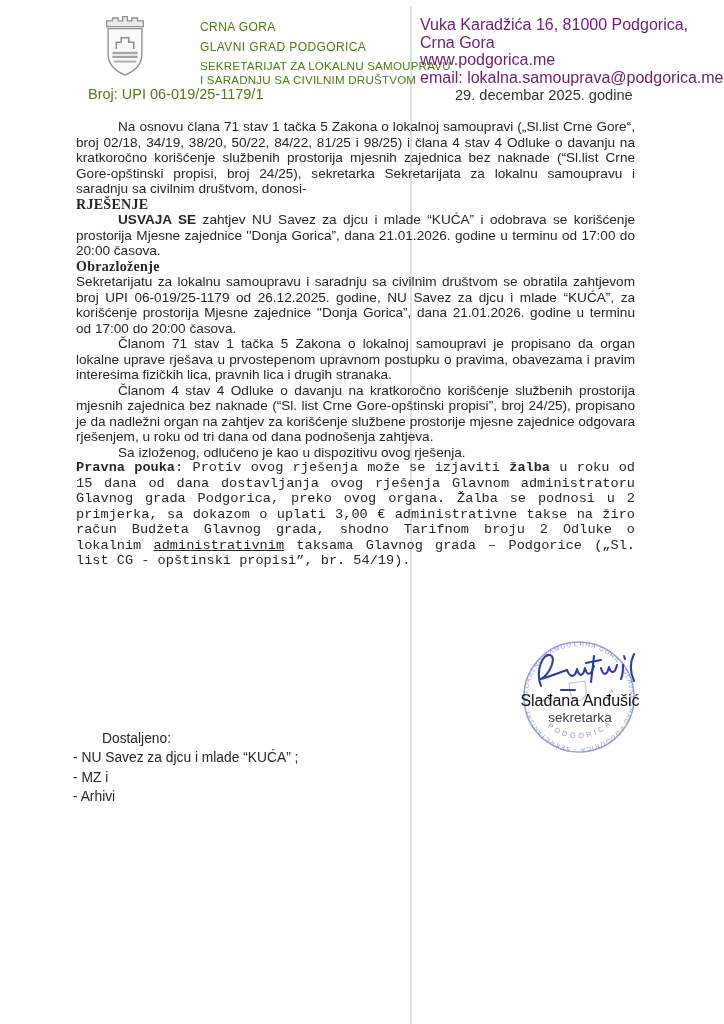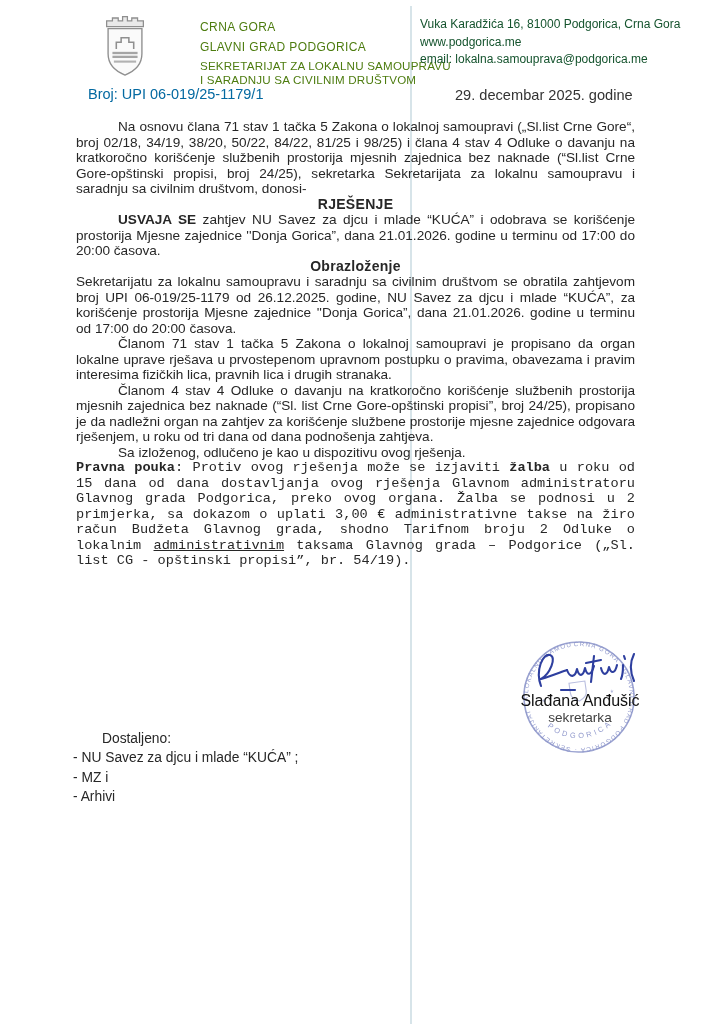--- a/index.html
+++ b/index.html
@@ -15,29 +15,29 @@
 
   
   .scan-line{position:absolute;left:410px;top:6px;width:2px;height:1018px;background:#d7e4e9;}
 
   
   .coat{position:absolute;left:96px;top:13px;width:58px;height:68px;}
   .org-block{position:absolute;left:160px;top:20px;color:#4d7c0f;margin-left:40px;}
   .org-line1{font-size:12px;letter-spacing:.4px;margin-bottom:6px;}
   .org-line2{font-size:12px;letter-spacing:.4px;margin-bottom:5px;}
   .org-line3,.org-line4{font-size:11.6px;letter-spacing:.2px;line-height:13.5px;}
-  .doc-number{position:absolute;left:88px;top:86px;font-size:14.5px;color:#0369a1;}
-  .contact{position:absolute;left:420px;top:16px;color:#14532d;font-size:12px;line-height:17.5px;}
+  .doc-number{position:absolute;left:88px;top:86px;font-size:14.5px;color:#4d7c0f;}
+  .contact{position:absolute;left:420px;top:16px;color:#701a75;font-size:16px;line-height:17.5px;}
   .date-line{position:absolute;left:455px;top:87px;font-size:14.6px;color:#333;}
 
   
   .doc{position:absolute;left:76px;top:119px;width:559px;font-size:13.6px;line-height:15.5px;text-align:justify;color:#272727;}
   .doc p{margin:0;}
   .indent{text-indent:42px;}
-  .h-center{font-weight:bold;text-align:center;font-size:14px;letter-spacing:.3px;}
+  .h-center{font-weight:bold;text-align:left;font-size:14px;letter-spacing:.3px;font-family:Liberation Serif, serif;}
   .h-rjesenje{margin:24px 0 16px 0;}
   .h-obraz{margin:18px 0 16px 0;}
   .p-usvaja{margin-bottom:0;}
   .p-izlozeno{margin:14px 0 14px 0;}
   .p-legal{margin-top:12px;font-family:Liberation Mono, monospace;}
   .b{font-weight:bold;}
   .u{text-decoration:underline;}
 
   
   .stamp-svg{position:absolute;left:512px;top:630px;width:134px;height:134px;transform:rotate(-8deg);pointer-events:none;}

